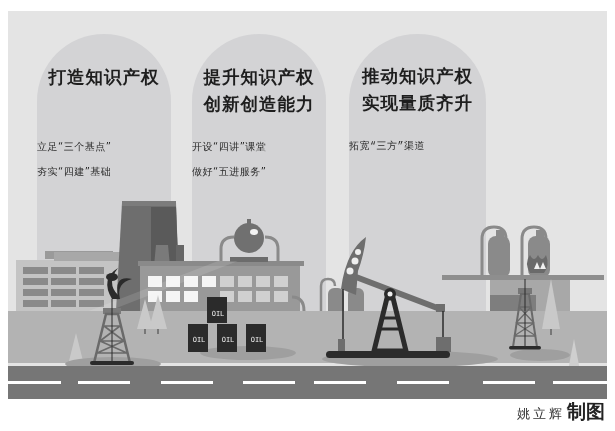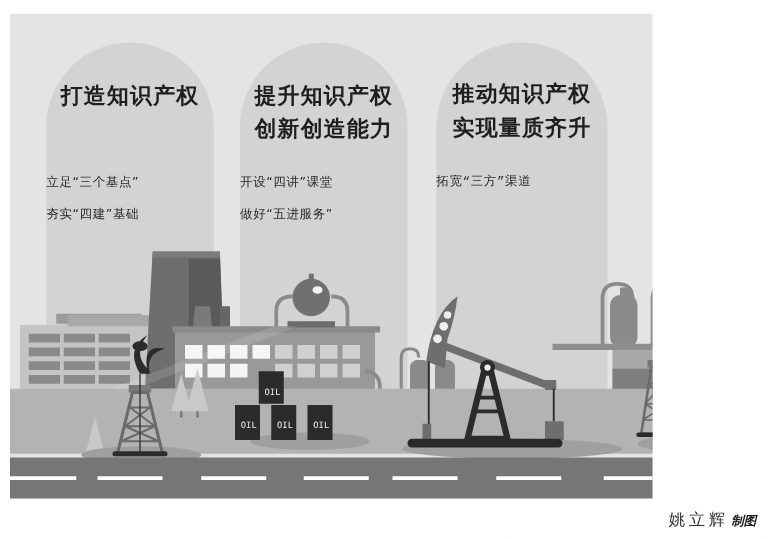--- a/index.html
+++ b/index.html
@@ -1,24 +1,24 @@
 <!DOCTYPE html>
 <html><head>
 <meta charset="utf-8">
 <style>
   html,body{margin:0;padding:0;background:#ffffff;}
   body{width:615px;height:431px;position:relative;overflow:hidden;font-family:"DejaVu Sans","Liberation Sans",sans-serif;}
-  .panel{position:absolute;left:8px;top:11px;width:514px;height:388px;background:#e4e4e4;overflow:hidden;}
+  .panel{position:absolute;left:8px;top:11px;width:599px;height:388px;background:#e4e4e4;overflow:hidden;}
   .pillar{position:absolute;top:23px;height:300px;background:#d3d3d5;border-radius:68px 68px 0 0;}
   .pillar .title{position:absolute;left:0;right:0;top:30px;text-align:center;font-weight:bold;font-size:17.5px;line-height:27px;color:#1e1e1e;letter-spacing:1px;}
   .pillar .sub{position:absolute;left:0;right:0;top:100px;text-align:left;font-size:10px;line-height:25px;color:#2a2a2a;letter-spacing:0.5px;}
   .scene{position:absolute;left:0;top:0;width:599px;height:388px;}
   .credit{position:absolute;right:10px;bottom:6px;font-size:14px;color:#222;}
   .credit .author{font-family:"DejaVu Serif",serif;font-size:13px;letter-spacing:3px;margin-right:2px;color:#333;}
-  .credit .role{font-weight:bold;font-size:10px;font-style:italic;}
+  .credit .role{font-weight:bold;font-size:19px;}
 </style>
 </head>
 <body>
 
 <div class="panel">
 
   <div class="pillar" style="left:29px;width:134px;">
     <div class="title">
       <div>打造知识产权</div>
     </div>

